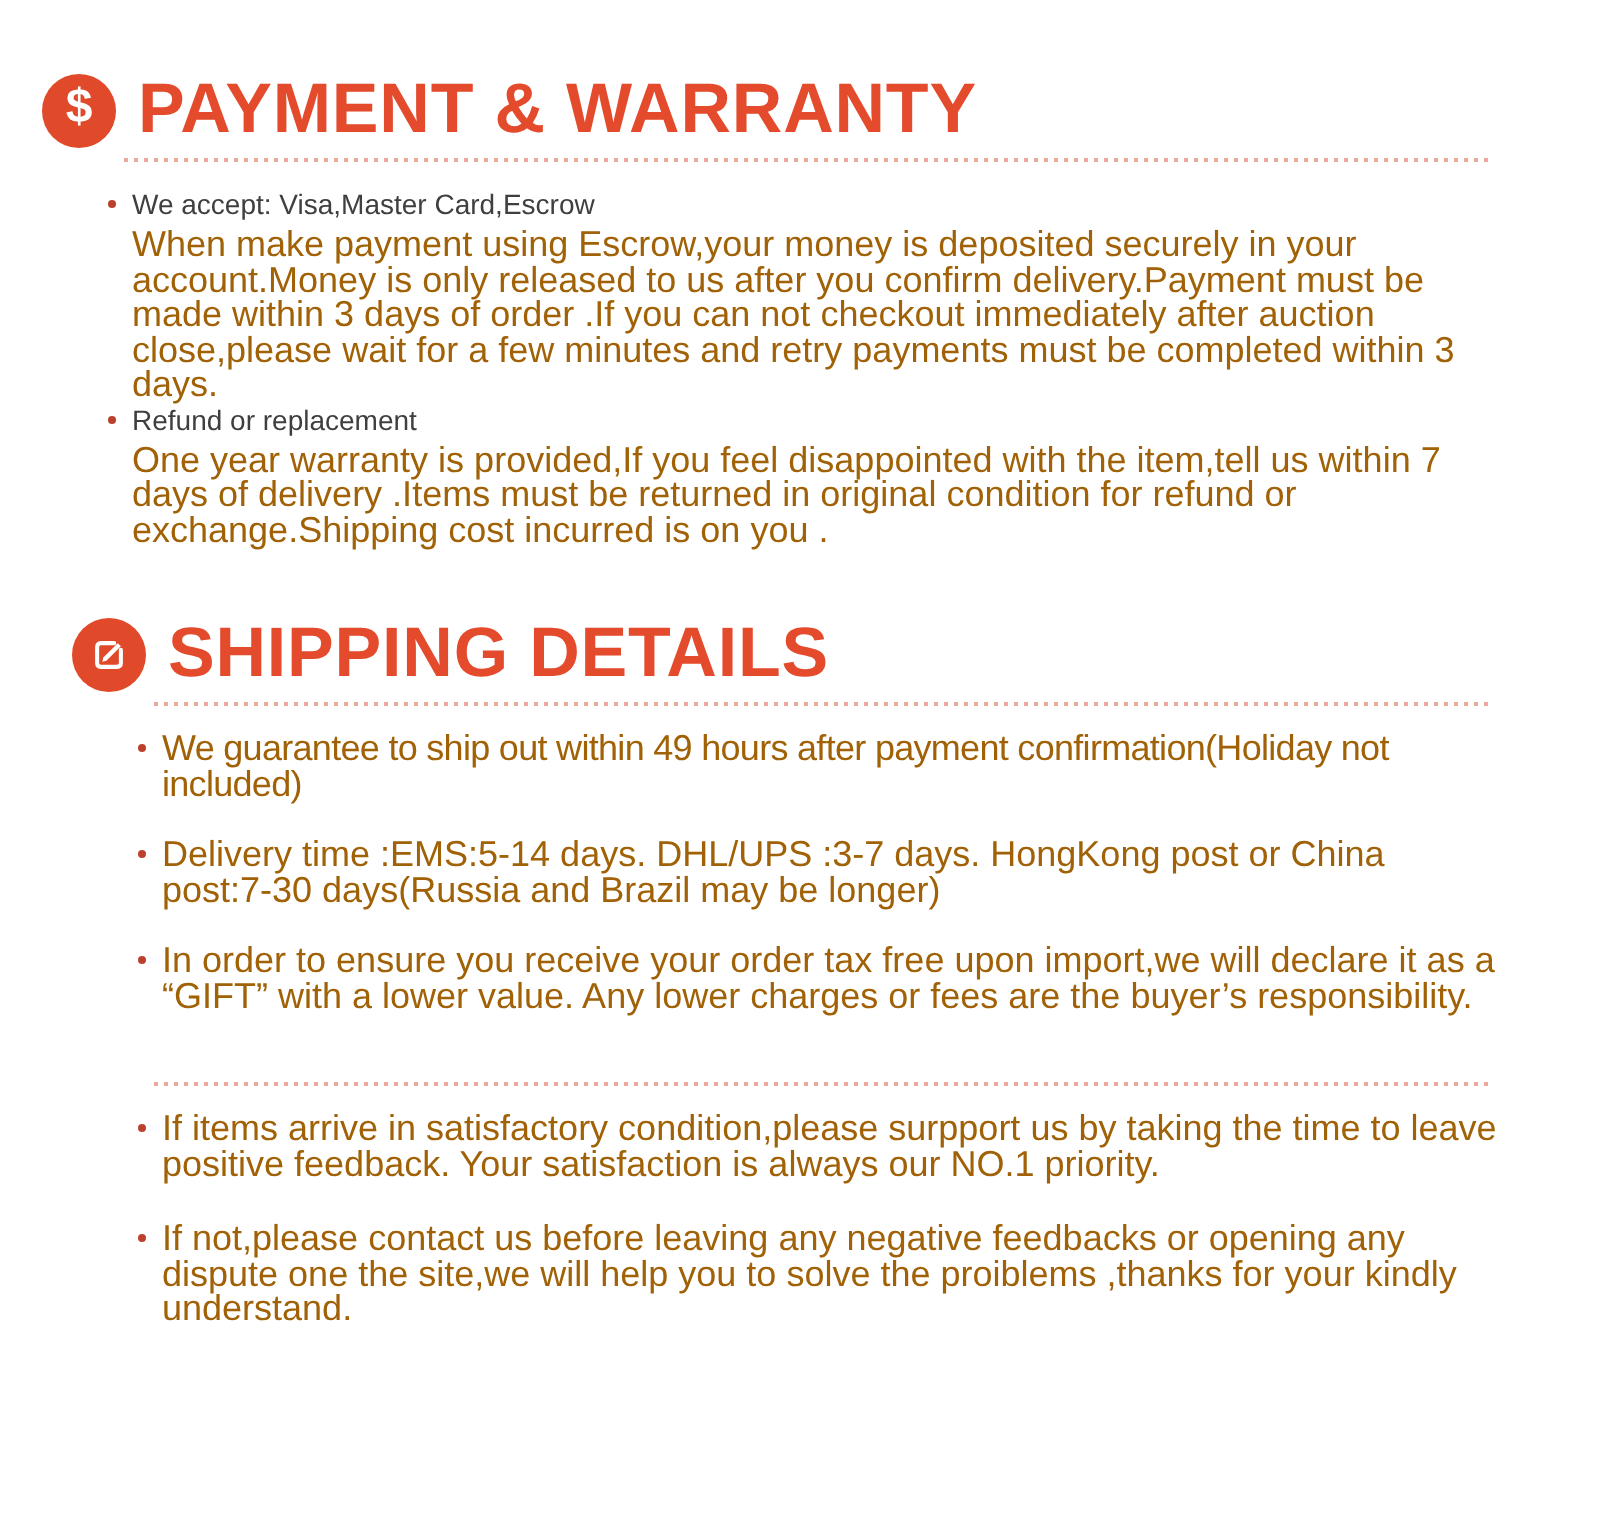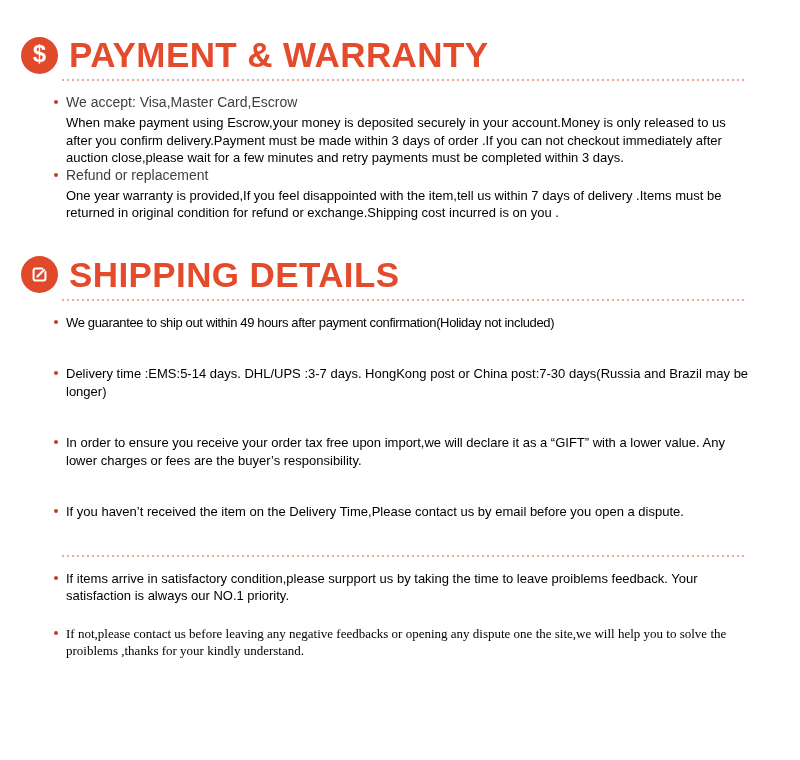--- a/index.html
+++ b/index.html
@@ -5,21 +5,21 @@
   * { box-sizing: border-box; }
   html, body { margin: 0; padding: 0; background: #ffffff; }
   body {
     width: 800px;
     min-height: 760px;
     font-family: "Liberation Sans", sans-serif;
     padding-top: 36px;
     overflow: hidden;
   }
   .sec { }
-  .sec + .sec { margin-top: 34px; }
+  .sec + .sec { margin-top: 34px; padding-left: 15px; }
   .sec-header {
     display: flex;
     align-items: center;
     margin-left: 21px;
     height: 38px;
   }
   .icon-circle {
     flex: 0 0 auto;
     width: 37px;
     height: 37px;
@@ -49,42 +49,42 @@
     margin: 5px 53px 0 62px;
     background-image: repeating-linear-gradient(to right, #eaa99b 0px, #eaa99b 2px, transparent 2px, transparent 5px);
   }
   ul.items {
     list-style: none;
     margin: 13px 0 0 0;
     padding: 0 50px 0 66px;
   }
   li.item { position: relative; }
   .sec-payment  li.item + li.item { }
-  .sec-shipping li.item + li.item { margin-top: 34px; }
-  .sec-feedback li.item + li.item { margin-top: 20px; font-family: Liberation Serif, serif; }
+  .sec-shipping li.item + li.item { margin-top: 18px; }
+  .sec-feedback li.item + li.item { margin-top: 20px; }
   li.item::before {
     content: "";
     position: absolute;
     left: -12px;
     top: 6px;
     width: 4px;
     height: 4px;
     border-radius: 50%;
     background: #bc412c;
   }
   .item-title {
     font-size: 14px;
     font-weight: normal;
     color: #3f3f3f;
     margin-bottom: 4px;
   }
   .item-body {
-    font-size: 13px;
+    font-size: 18px;
     line-height: 17.5px;
-    color: #000000;
+    color: #a16207;
   }
   .item-body.narrow { letter-spacing: -0.35px; }
   .icon-svg { display: block; }
 </style>
 </head>
 <body>
 
 <div>
 
   <section class="sec sec-payment">
@@ -121,31 +121,28 @@
     <ul class="items">
       <li class="item">
         <div class="item-body narrow">We guarantee to ship out within 49 hours after payment confirmation(Holiday not included)</div>
       </li>
       <li class="item">
         <div class="item-body">Delivery time :EMS:5-14 days. DHL/UPS :3-7 days. HongKong post or China post:7-30 days(Russia and Brazil may be longer)</div>
       </li>
       <li class="item">
         <div class="item-body">In order to ensure you receive your order tax free upon import,we will declare it as a “GIFT” with a lower value. Any lower charges or fees are the buyer’s responsibility.</div>
       </li>
-      <li class="item">
-        <div class="item-body">If you haven’t received the item on the Delivery Time,Please contact us by email before you open a dispute.</div>
-      </li>
     </ul>
   </section>
 
   <section class="sec sec-feedback">
     <div class="divider"></div>
     <ul class="items">
       <li class="item">
-        <div class="item-body">If items arrive in satisfactory condition,please surpport us by taking the time to leave proiblems feedback. Your satisfaction is always our NO.1 priority.</div>
+        <div class="item-body">If items arrive in satisfactory condition,please surpport us by taking the time to leave positive feedback. Your satisfaction is always our NO.1 priority.</div>
       </li>
       <li class="item">
         <div class="item-body">If not,please contact us before leaving any negative feedbacks or opening any dispute one the site,we will help you to solve the proiblems ,thanks for your kindly understand.</div>
       </li>
     </ul>
   </section>
 
 </div>
 
 </body></html>

